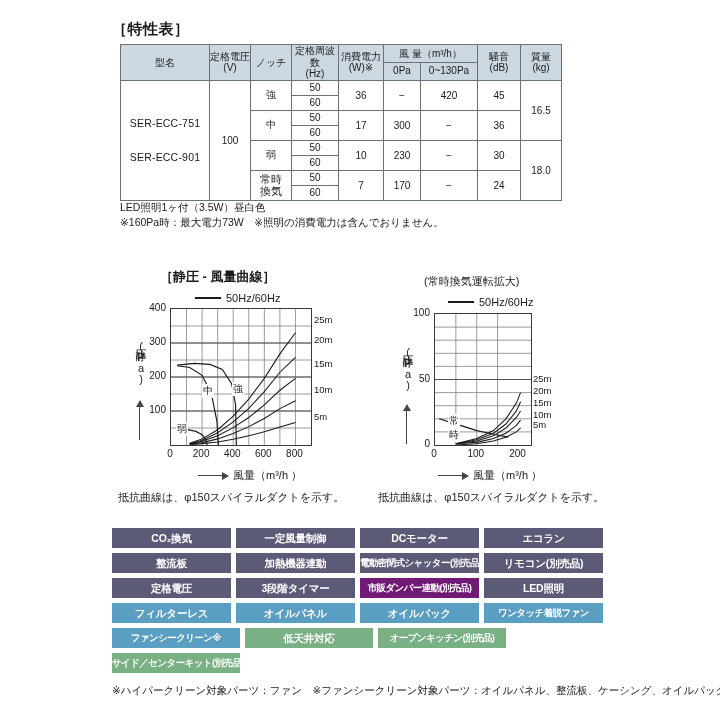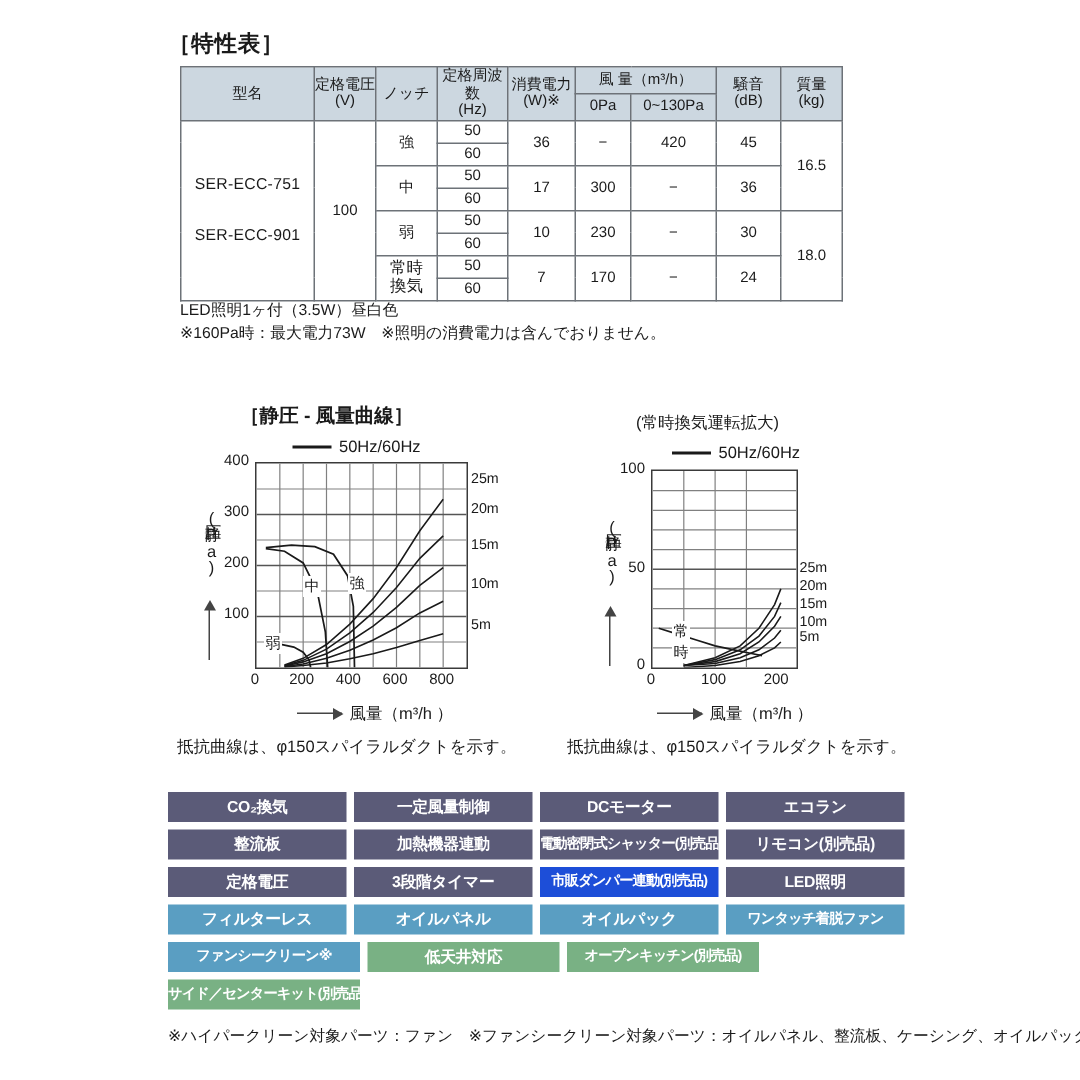--- a/index.html
+++ b/index.html
@@ -338,21 +338,21 @@
       </div>
       <div class="badge-row">
         <div class="badge" style="background: rgb(91, 91, 120);">整流板</div>
         <div class="badge" style="background: rgb(91, 91, 120);">加熱機器連動</div>
         <div class="badge small" style="background: rgb(91, 91, 120);">電動密閉式シャッター(別売品)</div>
         <div class="badge" style="background: rgb(91, 91, 120);">リモコン(別売品)</div>
       </div>
       <div class="badge-row">
         <div class="badge" style="background: rgb(91, 91, 120);">定格電圧</div>
         <div class="badge" style="background: rgb(91, 91, 120);">3段階タイマー</div>
-        <div class="badge small" style="background: #1d4ed8;">市販ダンパー連動(別売品)</div>
+        <div class="badge small" style="background: #701a75;">市販ダンパー連動(別売品)</div>
         <div class="badge" style="background: rgb(91, 91, 120);">LED照明</div>
       </div>
       <div class="badge-row">
         <div class="badge" style="background: rgb(90, 158, 194);">フィルターレス</div>
         <div class="badge" style="background: rgb(90, 158, 194);">オイルパネル</div>
         <div class="badge" style="background: rgb(90, 158, 194);">オイルパック</div>
         <div class="badge small" style="background: rgb(90, 158, 194);">ワンタッチ着脱ファン</div>
       </div>
       <div class="badge-row">
         <div class="badge small" style="background: rgb(90, 158, 194);">ファンシークリーン※</div>

